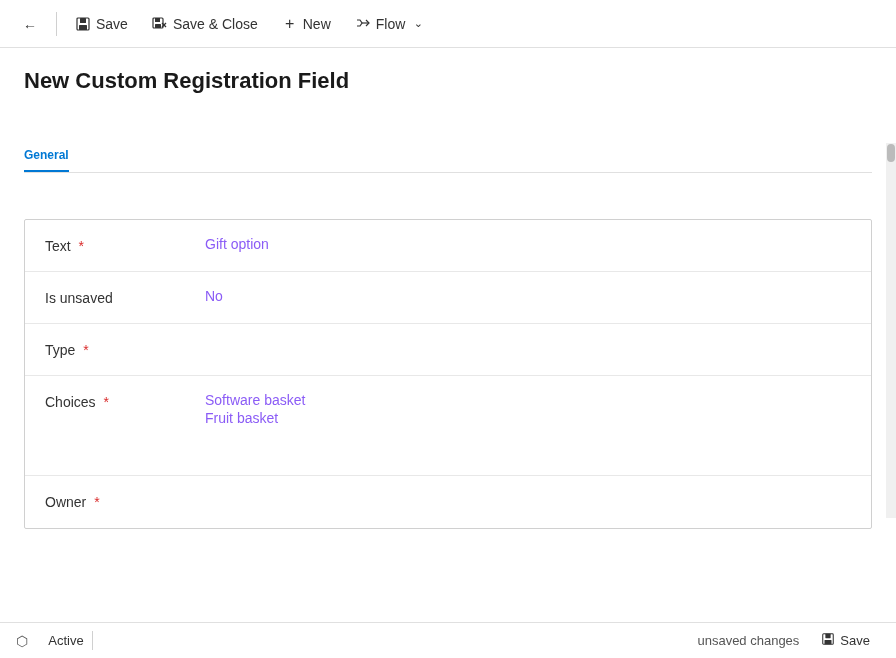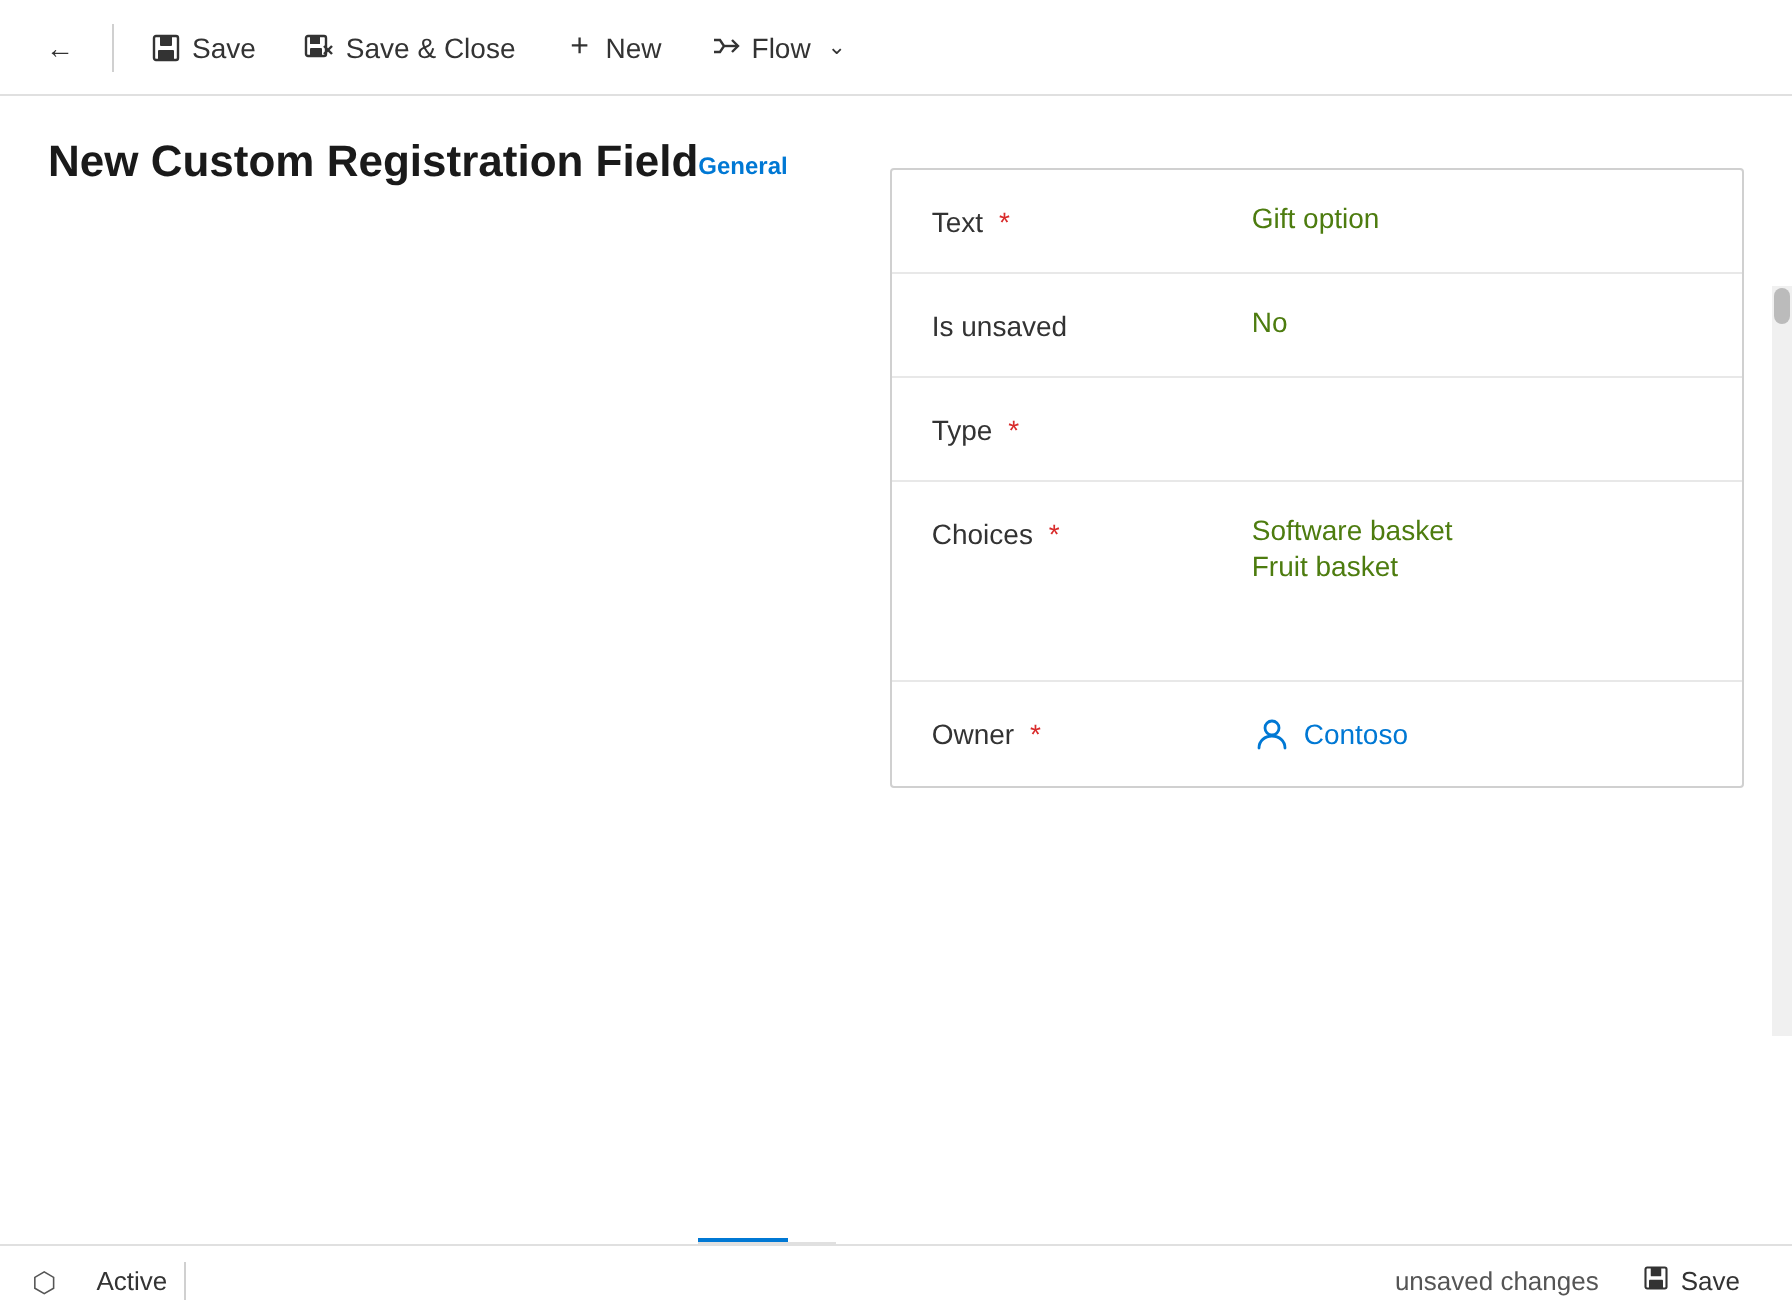--- a/index.html
+++ b/index.html
@@ -40,22 +40,23 @@
       align-items: center;
       justify-content: center;
     }
     .chevron-icon { font-size: 11px; }
 
     
     .main-content {
       flex: 1;
       overflow: hidden;
       display: flex;
-      flex-direction: row;
+      flex-direction: column;
       padding: 20px 24px 0 24px;
+      gap: 30px;
     }
 
     .page-title {
       font-size: 22px;
       font-weight: 600;
       color: #1a1a1a;
       margin-bottom: 16px;
     }
 
     
@@ -113,21 +114,21 @@
 
     .field-required {
       color: #d92b2b;
       margin-left: 4px;
       font-size: 14px;
     }
 
     .field-value {
       flex: 1;
       font-size: 14px;
-      color: #4d7c0f;
+      color: #8b5cf6;
     }
 
     .field-value.link {
       color: #0078d4;
       cursor: pointer;
       display: flex;
       align-items: center;
       gap: 6px;
     }
 
@@ -245,21 +246,21 @@
 
 <div class="main-content">
   <h1 class="page-title">New Custom Registration Field</h1>
 
   <div class="tabs">
     <div class="tab active">
       <span>General</span>
     </div>
   </div>
 
-  <div class="form-container" style="position: relative; margin-left: 27px;">
+  <div class="form-container" style="position: relative;">
     <div class="form-section">
 
       <div class="form-row">
         <div class="field-label">
           <span>Text</span>
           <span class="field-required">*</span>
         </div>
         <div class="field-value">Gift option</div>
       </div>
 
@@ -287,29 +288,20 @@
             <span>Software basket</span>
             <span>Fruit basket</span>
           </div>
         </div>
       </div>
 
       <div class="form-row">
         <div class="field-label">
           <span>Owner</span>
           <span class="field-required">*</span>
-        </div>
-        <div class="field-value link">
-          <span class="owner-icon">
-            <svg width="18" height="18" viewBox="0 0 18 18" fill="none">
-              <circle cx="9" cy="6" r="3.5" stroke="#0078d4" stroke-width="1.4" fill="none"></circle>
-              <path d="M2.5 16c0-3.5 2.9-6 6.5-6s6.5 2.5 6.5 6" stroke="#0078d4" stroke-width="1.4" fill="none" stroke-linecap="round"></path>
-            </svg>
-          </span>
-          <span style="color:#0078d4;">Contoso</span>
         </div>
       </div>
 
     </div>
   </div>
 
   <div style="position: absolute; right: 0; top: 143px; width: 10px; height: 375px; background: #f0f0f0;">
     <div style="width: 8px; height: 18px; background: #bbb; border-radius: 4px; margin: 1px auto;"></div>
   </div>
 </div>

